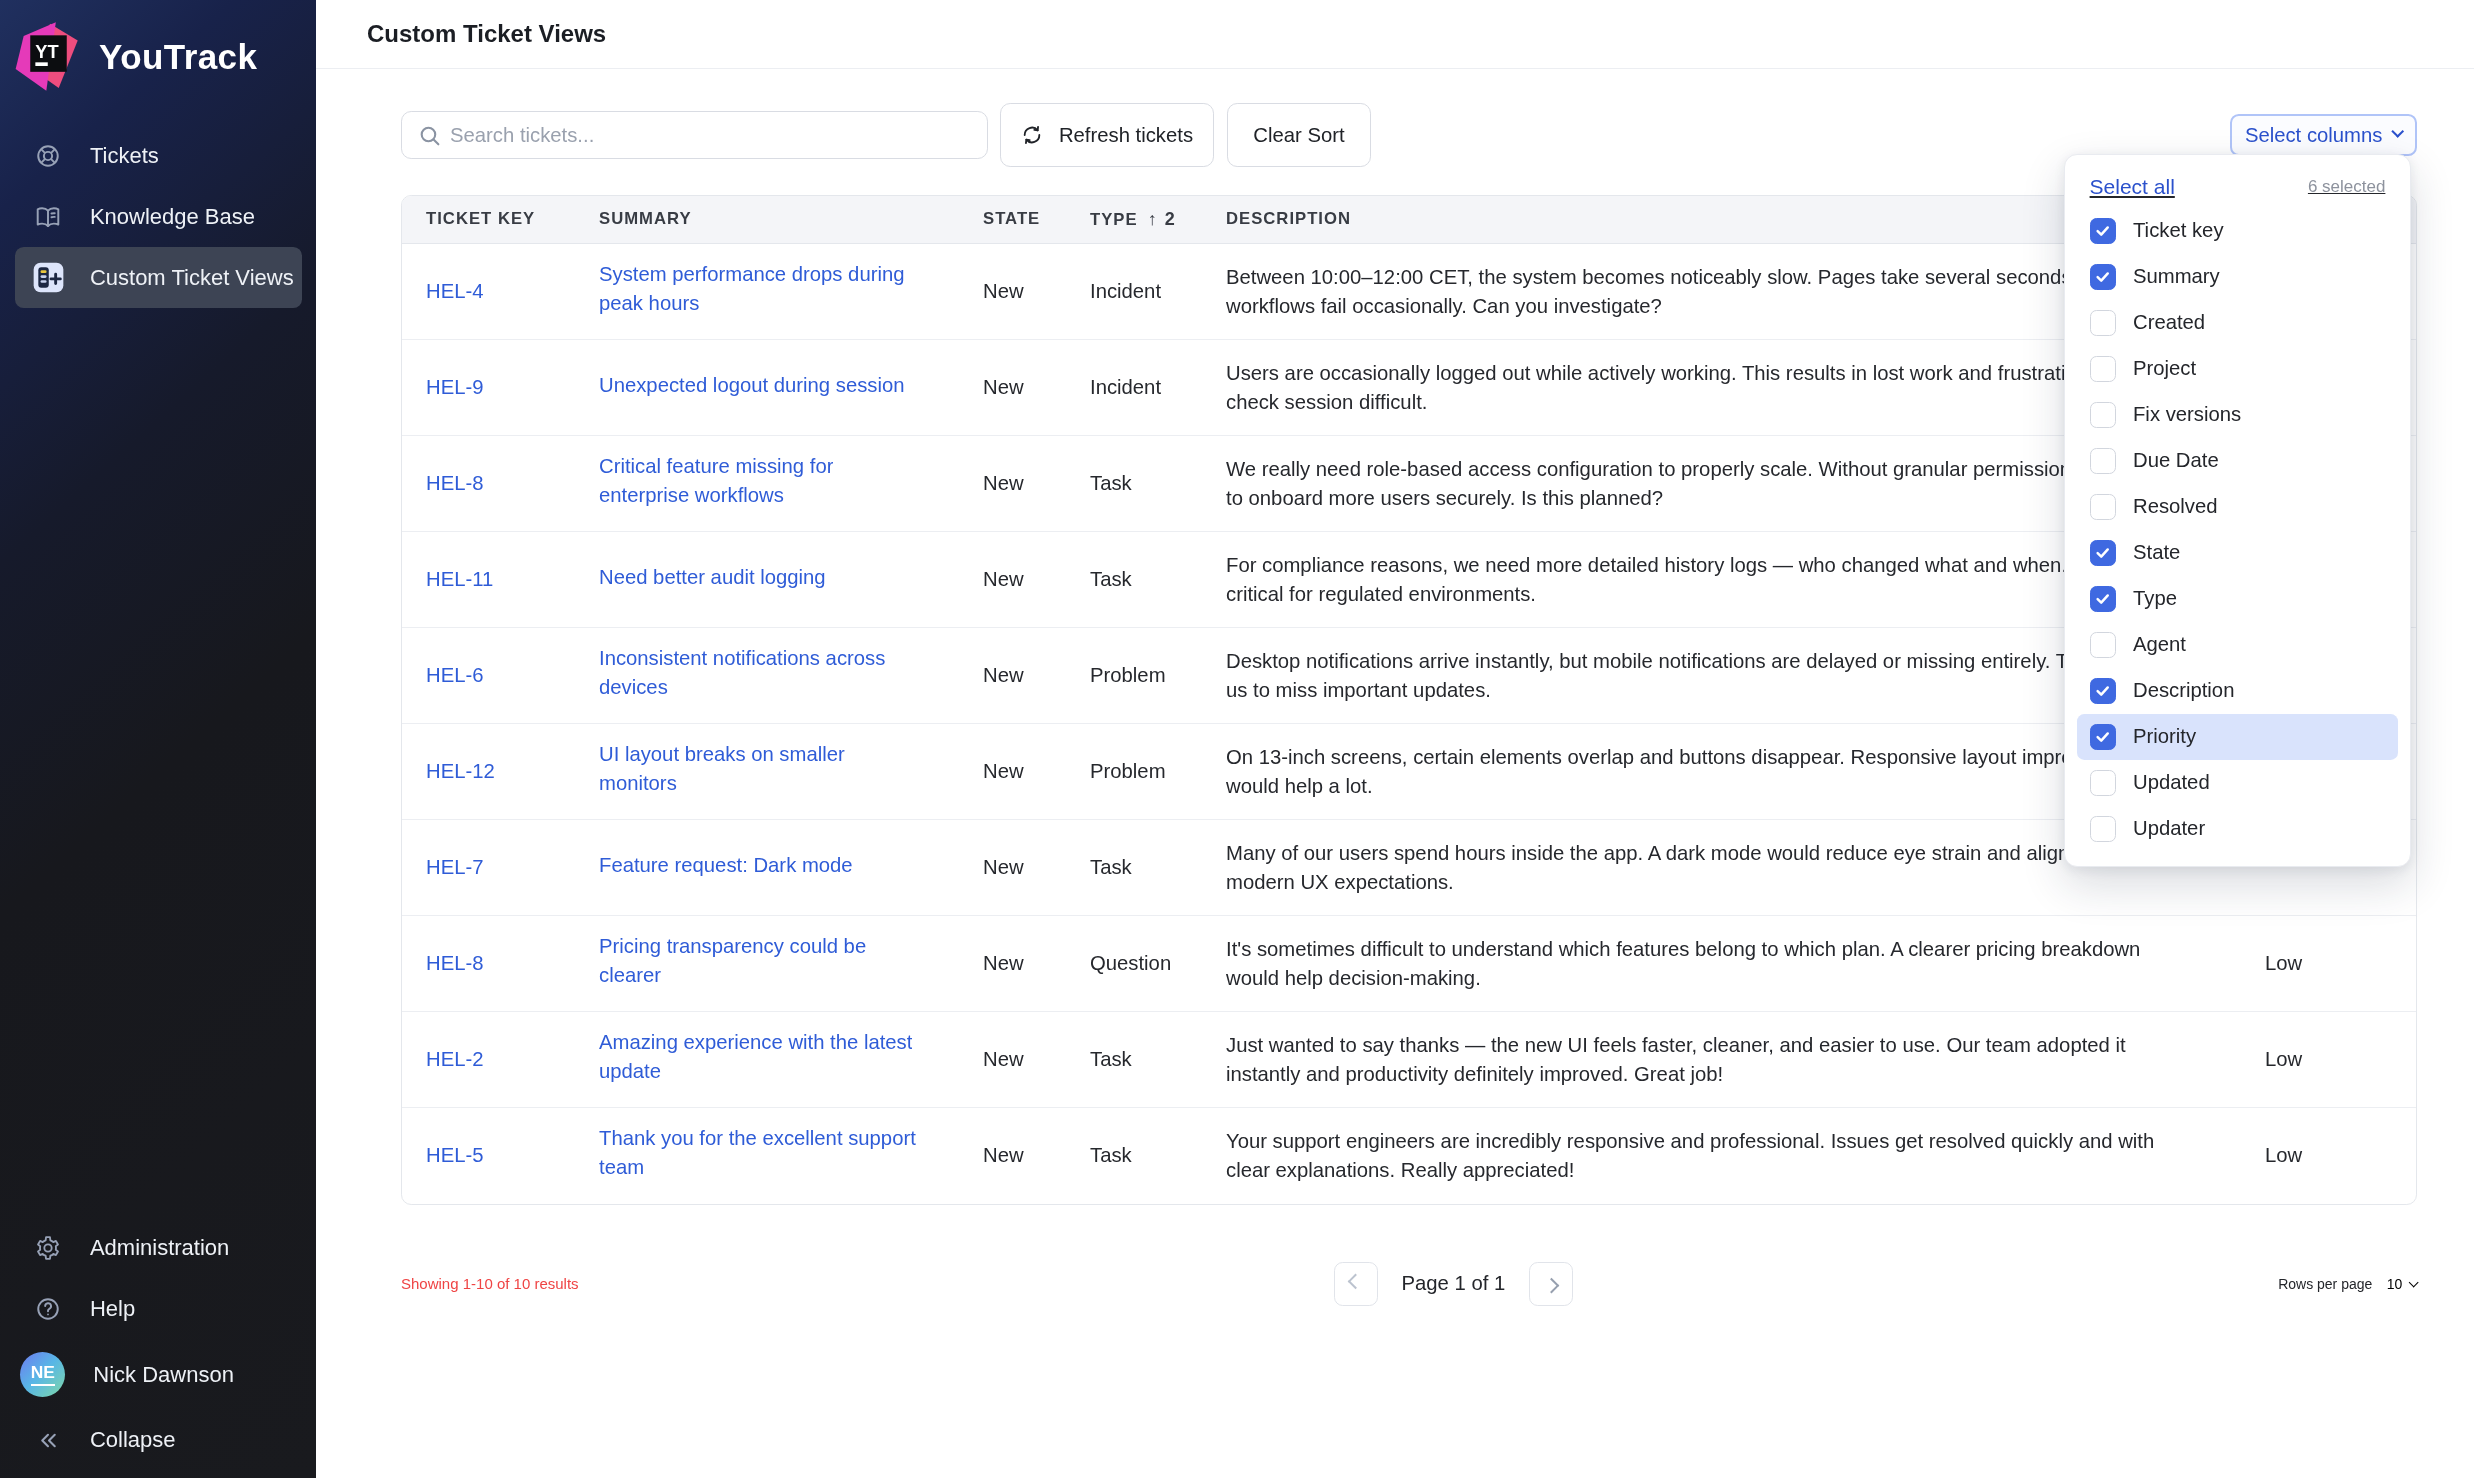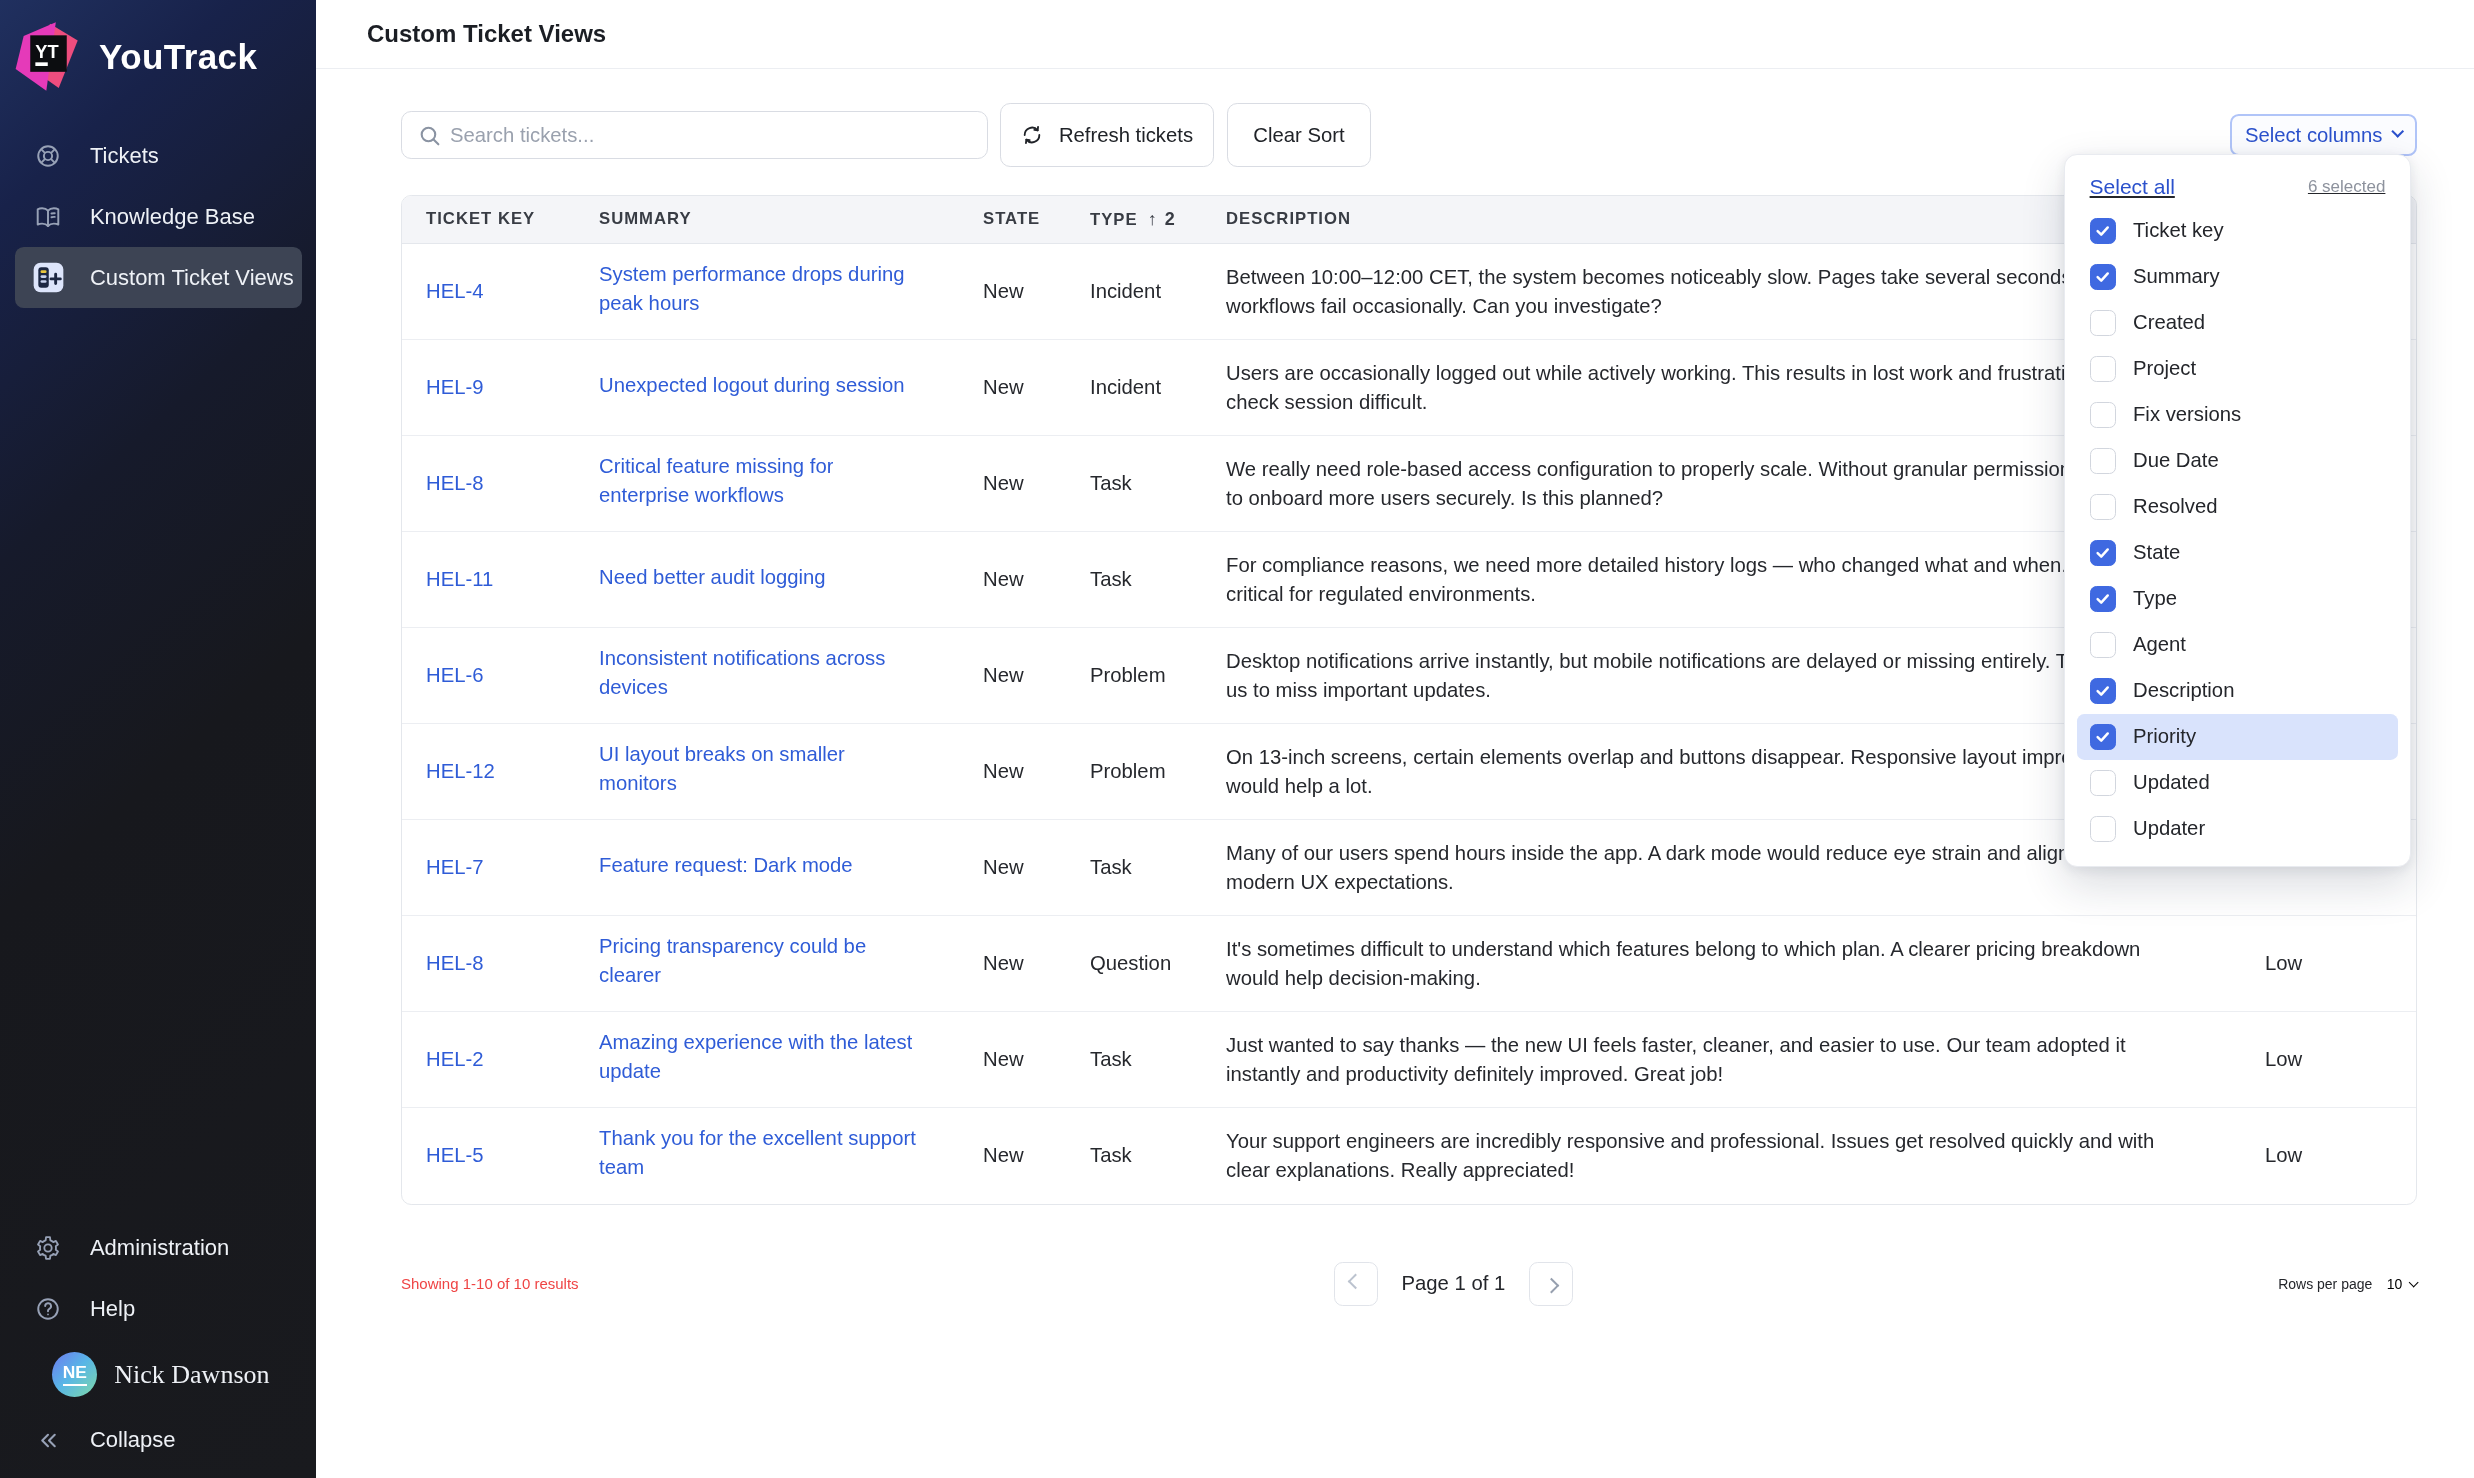--- a/index.html
+++ b/index.html
@@ -13,26 +13,26 @@
   .logo-row { display:flex; align-items:center; padding:20.3px 0 0 11.6px; height:93px; flex:none; }
   .logo-icon { width:73px; height:73px; flex:none; }
   .logo-text { font-size:35px; font-weight:700; color:#ffffff; margin-left:14.5px; letter-spacing:0.4px; }
   .nav-top { margin-top:32px; padding:0 14.5px; display:flex; flex-direction:column; }
   .nav-item { height:61px; display:flex; align-items:center; padding-left:17.4px; border-radius:8.7px; color:#eef1f6; cursor:pointer; }
   .nav-item.active { background:#3d4454; }
   .nav-icon { width:33px; height:33px; display:flex; align-items:center; justify-content:center; color:#97a1b6; flex:none; }
   .nav-label { margin-left:25px; font-size:22px; white-space:nowrap; }
   .sidebar-spacer { flex:1; }
   .nav-bottom { padding:0 14.5px 7.3px; display:flex; flex-direction:column; }
-  .user-row { height:70px; display:flex; align-items:center; padding-left:5.8px;justify-content:center; }
+  .user-row { height:70px; display:flex; align-items:center; padding-left:5.8px; }
   .avatar { width:45px; height:45px; border-radius:50%; flex:none;
     background:linear-gradient(135deg,#6d7af0 0%,#58b6e6 48%,#7fd9a7 100%);
     display:flex; align-items:center; justify-content:center; }
   .avatar span { color:#fff; font-weight:700; font-size:17.4px; line-height:1; border-bottom:2.9px solid #fff; padding-bottom:2.2px; }
-  .user-name { margin-left:17px; font-size:26px; color:#eef1f6;font-family:Liberation Serif, serif; }
+  .user-name { margin-left:28px; font-size:22px; color:#eef1f6; }
 
   
   .main { position:absolute; left:316px; top:0; right:0; bottom:0; background:#fff; }
   .topbar { height:69px; border-bottom:1.5px solid #eceef2; display:flex; align-items:center; padding-left:51px; }
   .page-title { font-size:24px; font-weight:700; color:#1b1e24; }
   .content { padding:34px 58px 0 85px; }
 
   .toolbar { display:flex; align-items:center; }
   .search-box { position:relative; width:587px; height:48px; flex:none; }
   .search-box input { width:100%; height:100%; border:1.5px solid #d9dce3; border-radius:10.2px;

